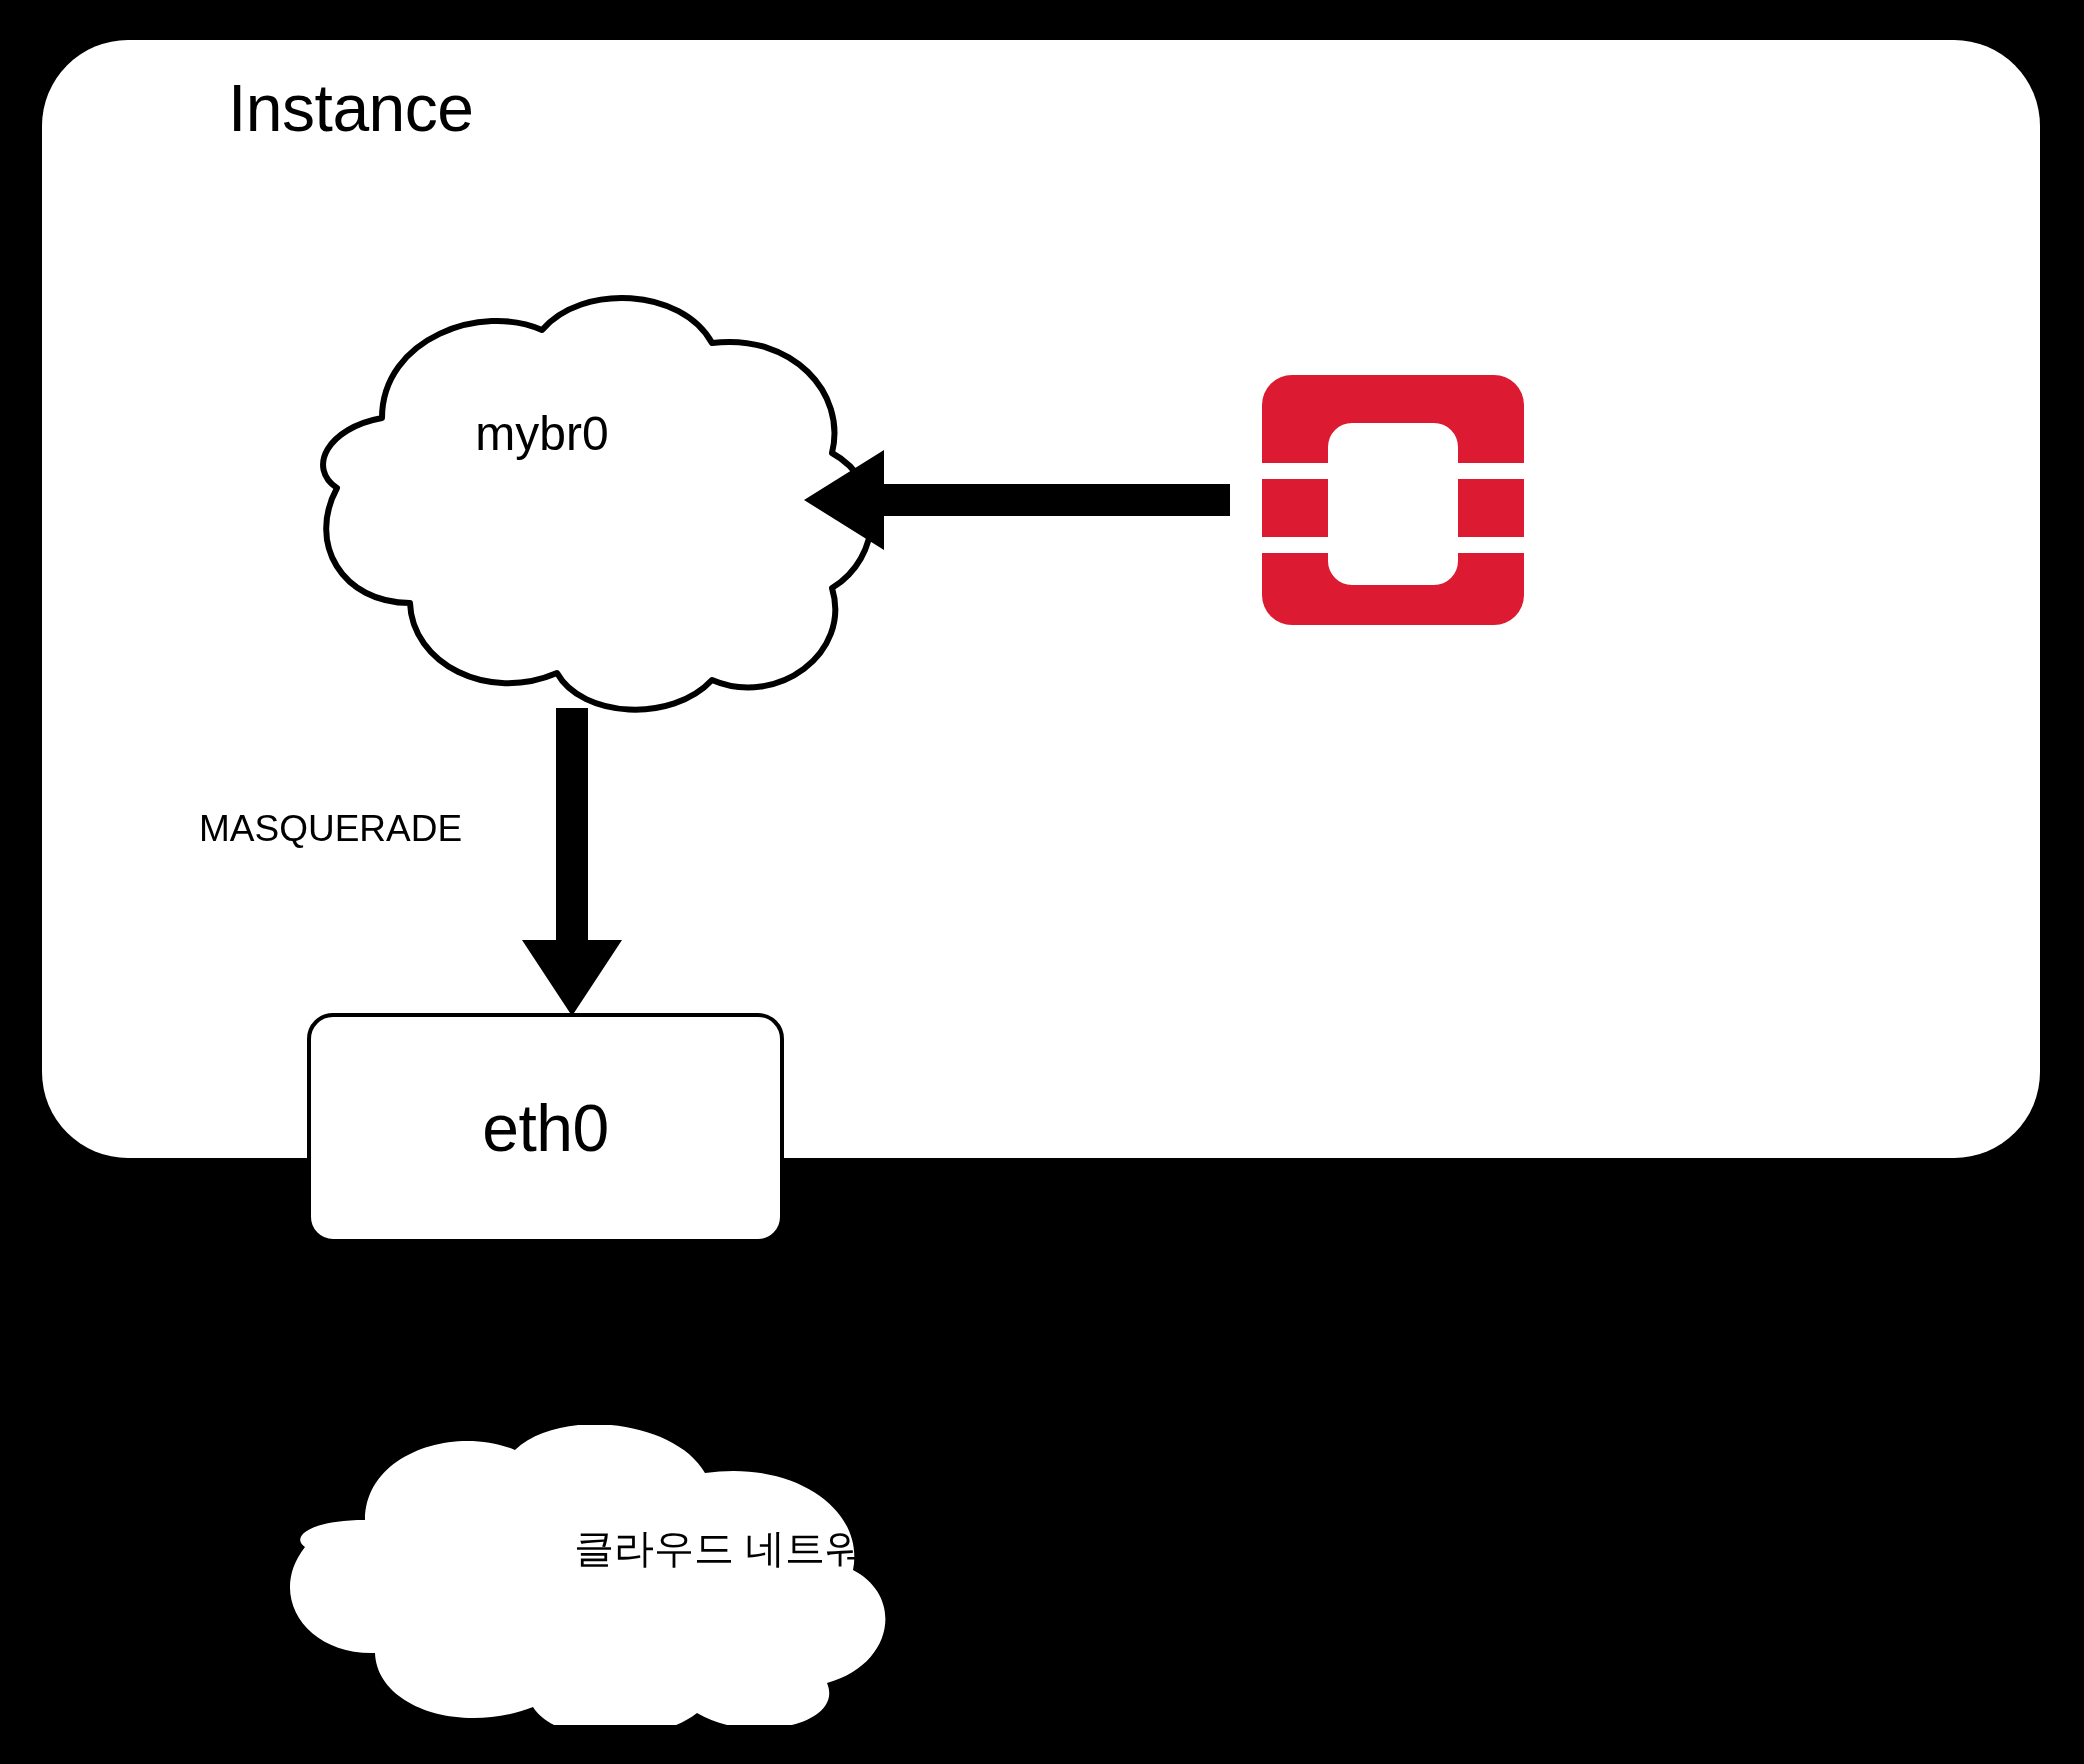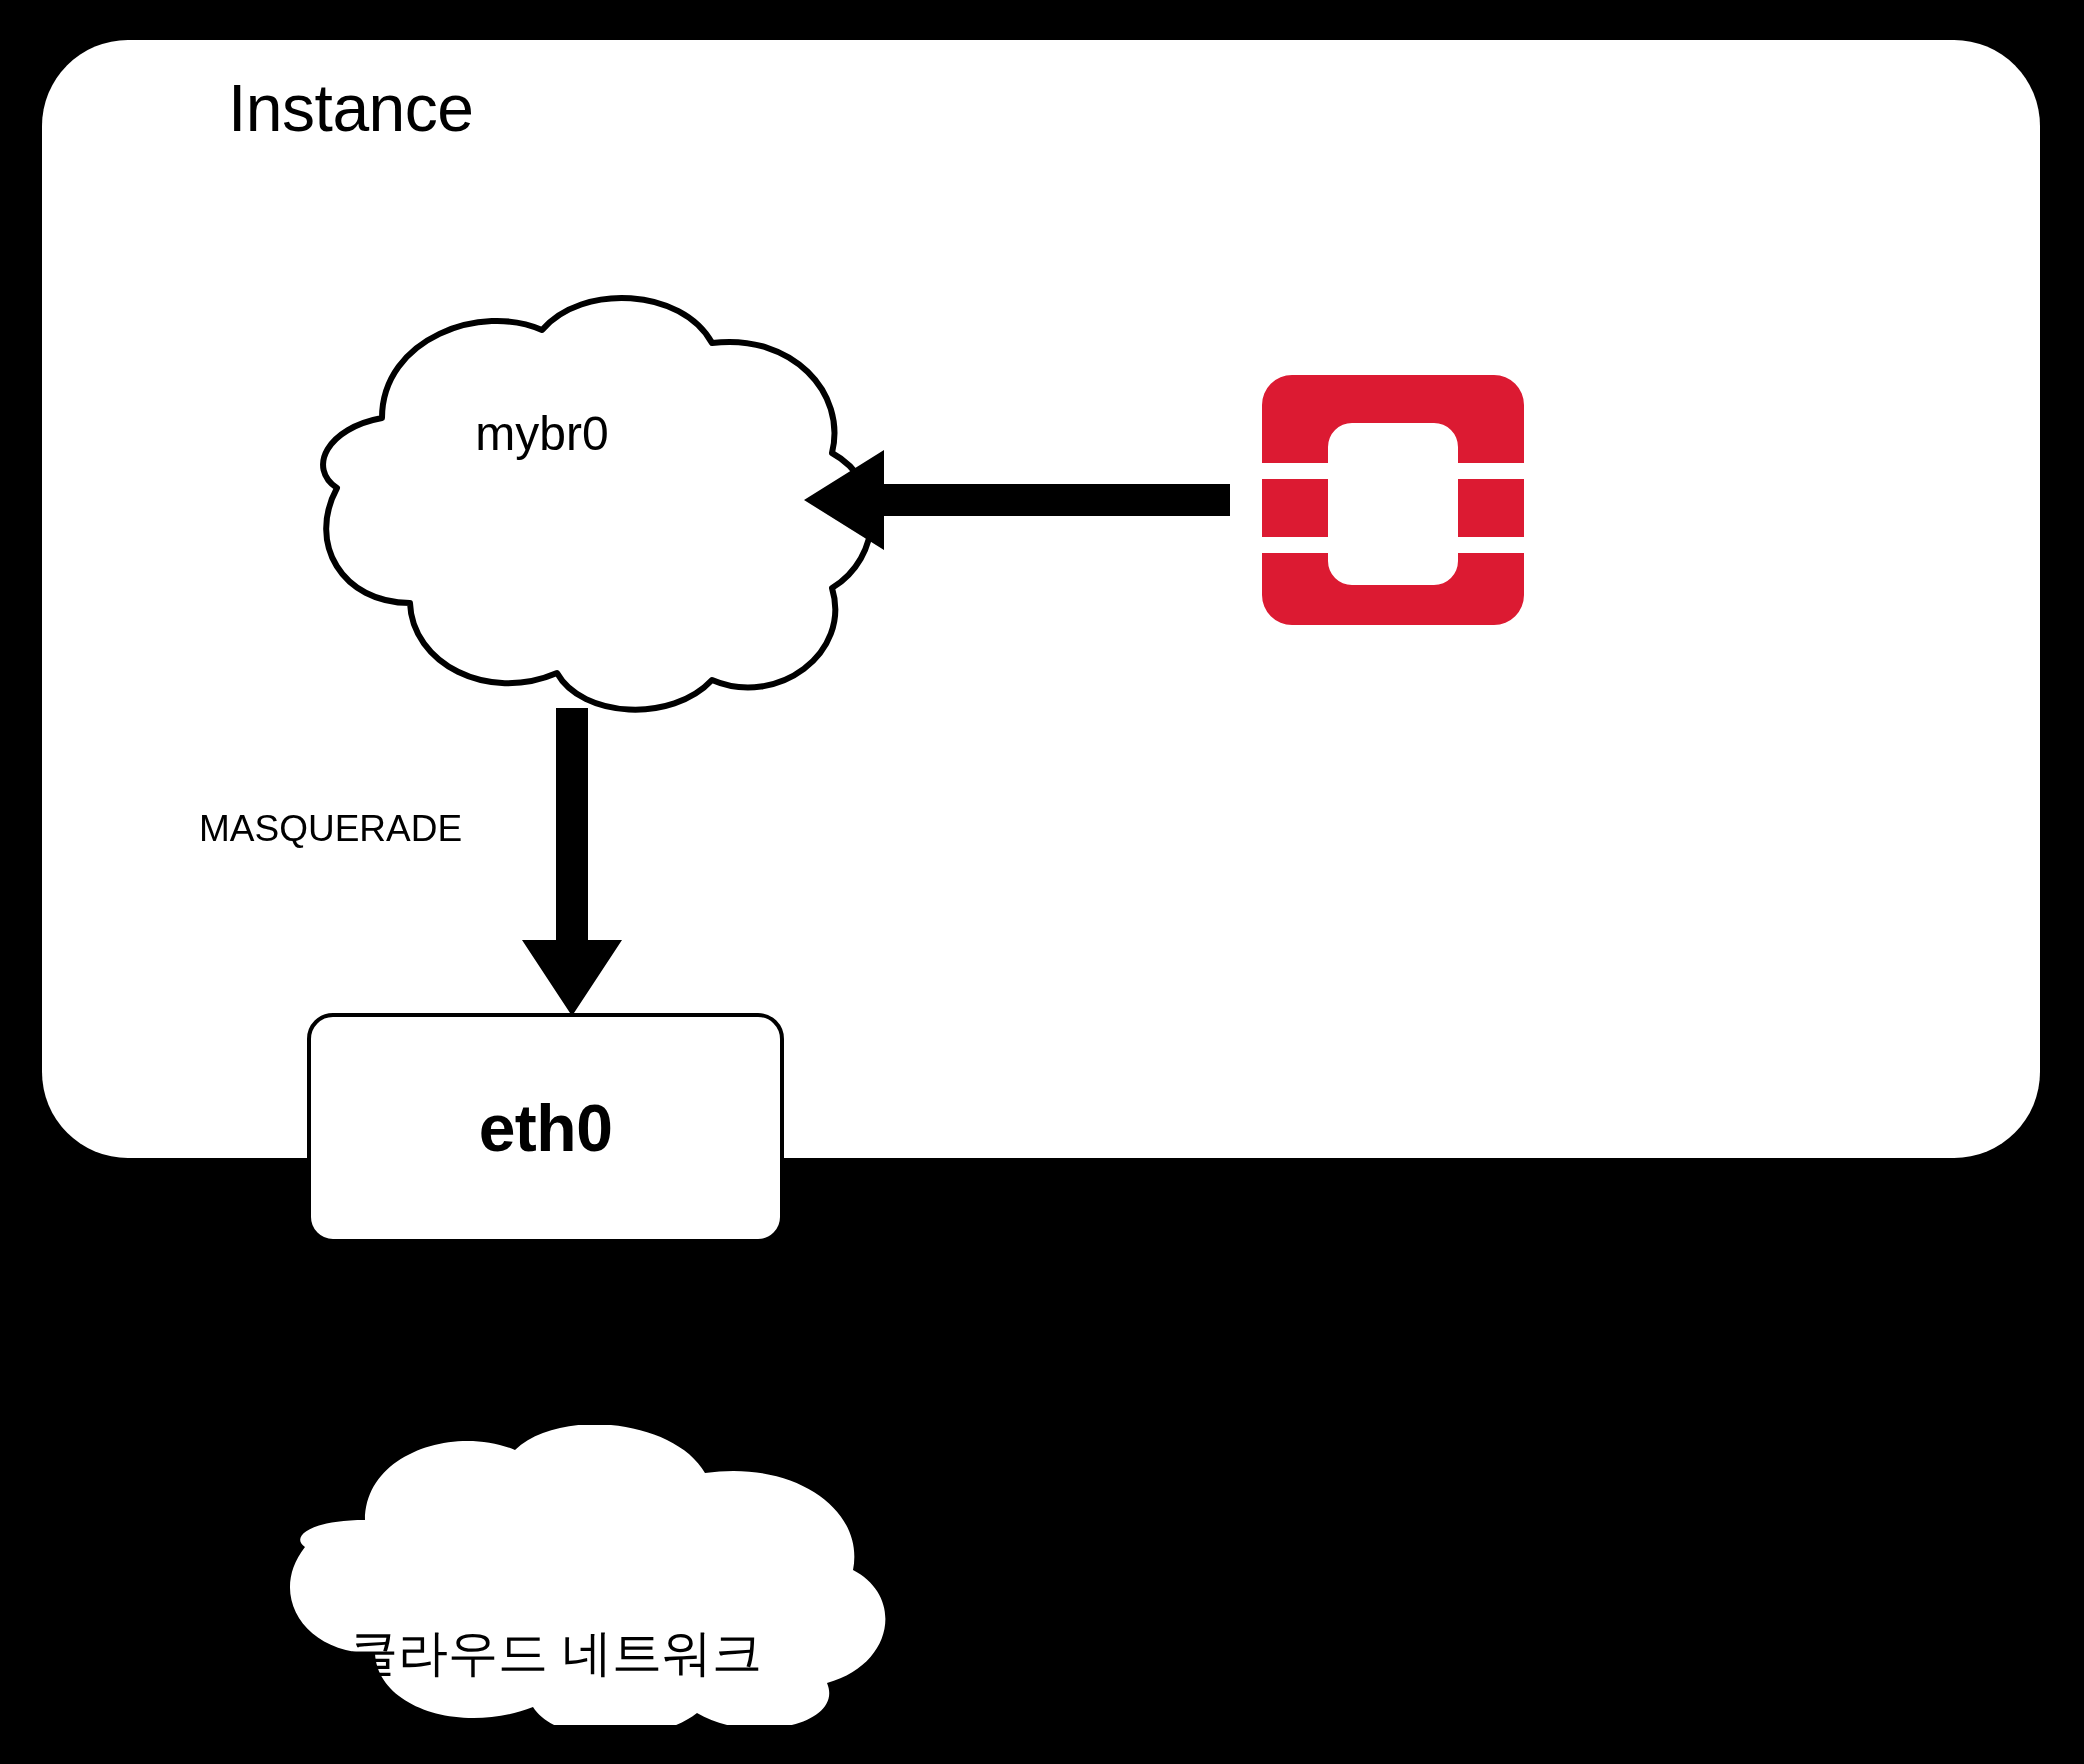--- a/index.html
+++ b/index.html
@@ -124,21 +124,20 @@
   .eth0-box {
     position: absolute;
     left: 307px;
     top: 1013px;
     width: 477px;
     height: 230px;
     background: #ffffff;
     border: 4px solid #000000;
     border-radius: 26px;
     box-sizing: border-box;
-    font-weight: bold;
   }
   .eth0-label {
     position: absolute;
     left: 0;
     top: 0;
     width: 100%;
     height: 100%;
     display: flex;
     align-items: center;
     justify-content: center;
@@ -153,25 +152,25 @@
     left: 205px;
     top: 1425px;
     width: 700px;
     height: 300px;
   }
   .cloud-filled svg { display: block; width: 700px; height: 300px; }
 
   .cloud-filled-text {
     position: absolute;
     left: 205px;
-    top: 1628px;
+    top: 1528px;
     width: 700px;
-    text-align: center;
-    color: #000000;
-    font-size: 50px;
+    text-align: right;
+    color: #000000;
+    font-size: 40px;
     line-height: 1;
     white-space: nowrap;
   }
 </style>
 </head>
 <body>
 
 <div id="stage">
 
   <div class="instance-panel"></div>

